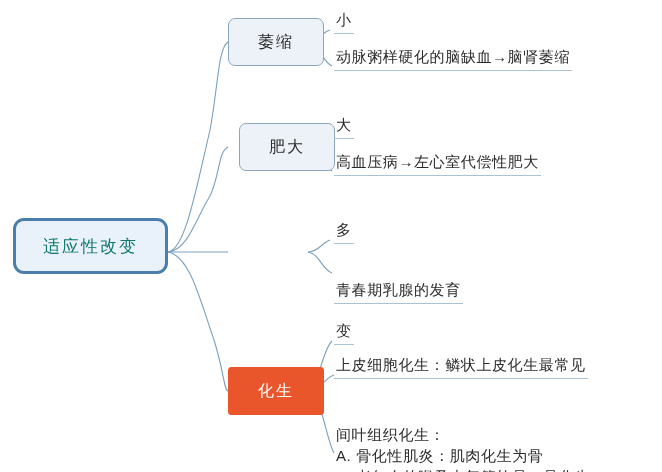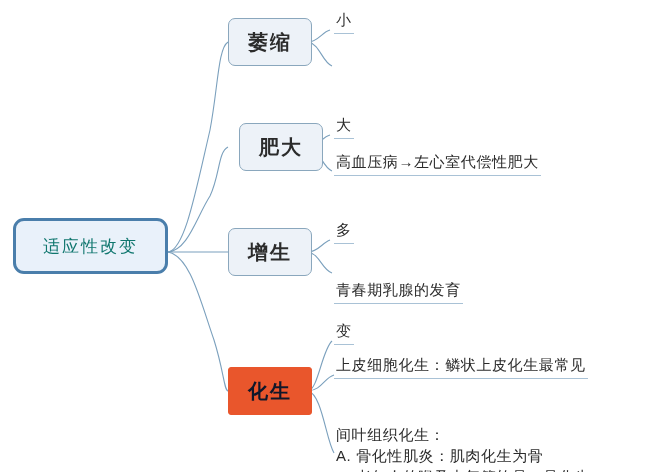--- a/index.html
+++ b/index.html
@@ -47,34 +47,33 @@
     width: 155px;
     height: 56px;
     border: 3px solid #4a7eab;
     border-radius: 11px;
     background: #e9f1fa;
     font-size: 17px;
     color: #0f766e;
     letter-spacing: 2px;
   }
   .node.branch {
-    width: 84px;
+    width: 96px;
     height: 48px;
     border: 1.3px solid #8aa7bd;
     border-radius: 7px;
     background: #edf2f8;
-    font-size: 20px;
+    font-size: 16px;
     letter-spacing: 2px;
-    font-weight: bold;
   }
   .node.branch.accent {
     background: #e9562c;
     border: 1.3px solid #e9562c;
     border-radius: 3px;
-    color: #0f172a;
+    color: #ffffff;
   }
   .node.b1 { left: 228px; top: 18px; }
   .node.b2 { left: 228px; top: 123px; margin-left: 11px; }
   .node.b3 { left: 228px; top: 228px; }
   .node.b4 { left: 228px; top: 367px; }
 
   
   .leaf {
     position: absolute;
     box-sizing: border-box;
@@ -138,30 +137,28 @@
   </svg>
 
   <div class="node root">
     <span>适应性改变</span>
   </div>
 
   <div class="node branch b1">
     <span>萎缩</span>
   </div>
   <div class="leaf l1a">小</div>
+  <div class="leaf l1b">动脉粥样硬化的脑缺血→脑肾萎缩</div>
 
   <div class="node branch b2">
     <span>肥大</span>
   </div>
   <div class="leaf l2a">大</div>
   <div class="leaf l2b">高血压病→左心室代偿性肥大</div>
 
-  <div class="node branch b3">
-    <span>增生</span>
-  </div>
   <div class="leaf l3a">多</div>
   <div class="leaf l3b">青春期乳腺的发育</div>
 
   <div class="node branch accent b4">
     <span>化生</span>
   </div>
   <div class="leaf l4a">变</div>
   <div class="leaf l4b">上皮细胞化生：鳞状上皮化生最常见</div>
   <div class="leaf l4c multiline">间叶组织化生：
 A. 骨化性肌炎：肌肉化生为骨

